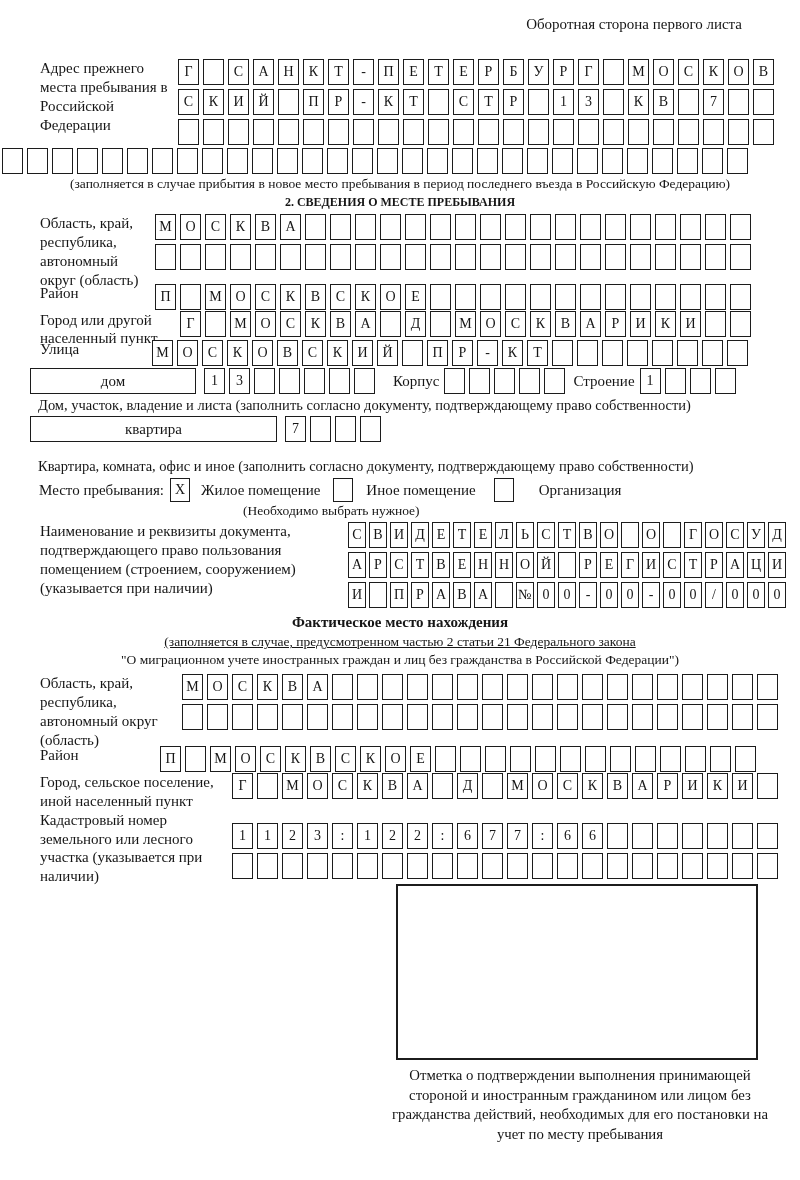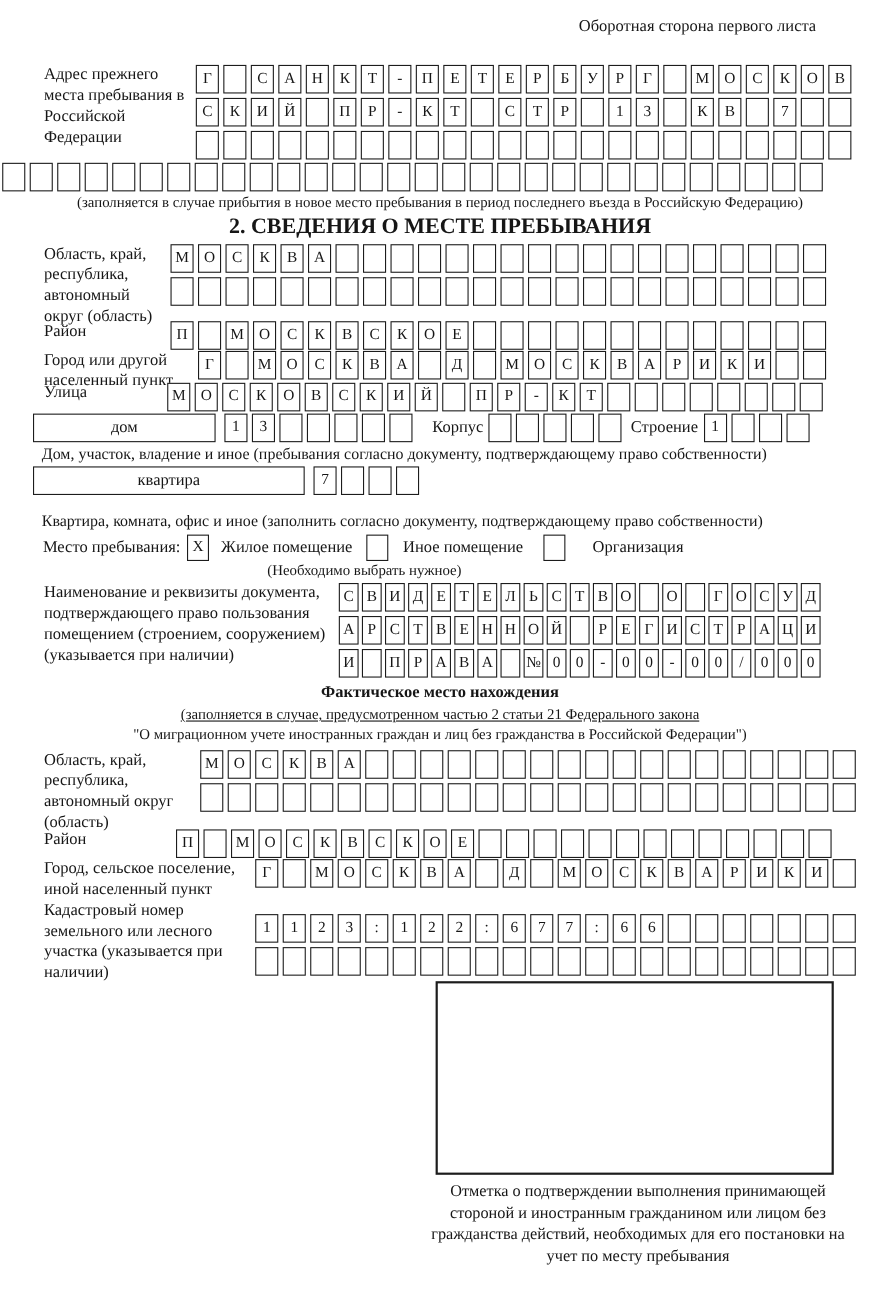--- a/index.html
+++ b/index.html
@@ -15,21 +15,21 @@
   .rows{display:flex;flex-direction:column;gap:4px;flex:none;}
   .boxrow{display:flex;gap:4px;flex:none;}
   .cell{
     box-sizing:border-box;flex:none;width:21px;height:26px;border:1.5px solid #1c1c1c;
     display:flex;align-items:center;justify-content:center;font-size:14px;background:#fff;
   }
   .doc-rows .boxrow{gap:3px;}
   .doc-rows .cell{width:18px;}
   .fullrow{margin:3px 0 0 2px;}
   .note{font-size:13.5px;text-align:center;}
-  .section-title{font-weight:bold;font-size:20px;text-align:center;margin-top:3px;}
+  .section-title{font-weight:bold;font-size:12px;text-align:center;margin-top:3px;}
   .sub-title{font-weight:bold;font-size:15px;text-align:center;margin-top:6px;}
   .prev-field{margin-top:26px;}
   .mt-note{margin-top:2px;}
   .mt-region{margin-top:4px;}
   .mt-district{margin-top:-6px;}
   .mt-city{margin-top:1px;}
   .mt-street{margin-top:-8px;}
   .houserow{display:flex;align-items:flex-start;margin:2px 0 0 30px;}
   .labelbox{
     box-sizing:border-box;border:1.5px solid #1c1c1c;height:26px;flex:none;
@@ -40,21 +40,21 @@
   .ml18{margin-left:18px;margin-right:5px;} .ml8{margin-left:8px;margin-right:5px;}
   .caption{font-size:14.5px;margin:3px 0 0 38px;}
   .mt4c{margin-top:16px;}
   .place-row{display:flex;align-items:center;margin:3px 0 0 39px;font-size:15px;}
   .checkbox{
     box-sizing:border-box;width:20px;height:24px;border:1.5px solid #1c1c1c;flex:none;
     display:flex;align-items:center;justify-content:center;font-size:14px;
   }
   .g1{margin-left:6px;} .g2{margin-left:11px;text-align:center;} .g3{margin-left:13px;} .g4{margin-left:18px;} .g5{margin-left:25px;}
   .choose-note{text-align:left;margin-left:243px;margin-top:1px;}
-  .doc-field{margin-top:3px;}
+  .doc-field{margin-top:3px;gap:40px;}
   .mt-note1{margin-top:3px;text-decoration:underline;}
   .mt-note2{margin-top:2px;}
   .mt-region2{margin-top:6px;}
   .mt-district2{margin-top:-4px;}
   .cad-rows{margin-top:12px;}
   .stamp-box{box-sizing:border-box;width:362px;height:176px;border:2px solid #1c1c1c;margin:-2px 0 0 396px;}
   .stamp-caption{width:392px;margin:6px 0 0 384px;text-align:center;font-size:14.8px;line-height:1.32;}
 </style>
 </head>
 <body>
@@ -349,21 +349,21 @@
         <span class="cell"></span>
       </div>
     <div class="inlbl ml8">Строение</div>
     <div class="boxrow">
         <span class="cell">1</span>
         <span class="cell"></span>
         <span class="cell"></span>
         <span class="cell"></span>
       </div>
   </div>
-  <div class="caption">Дом, участок, владение и иное (пребывания согласно документу, подтверждающему право собственности)</div>
+  <div class="caption">Дом, участок, владение и листа (заполнить согласно документу, подтверждающему право собственности)</div>
 
   <div class="houserow">
     <div class="labelbox lb206">квартира</div>
     <div class="boxrow">
         <span class="cell">7</span>
         <span class="cell"></span>
         <span class="cell"></span>
         <span class="cell"></span>
       </div>
   </div>

